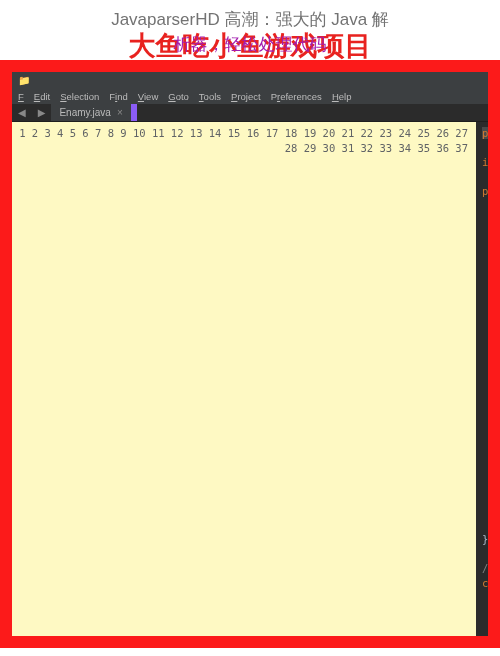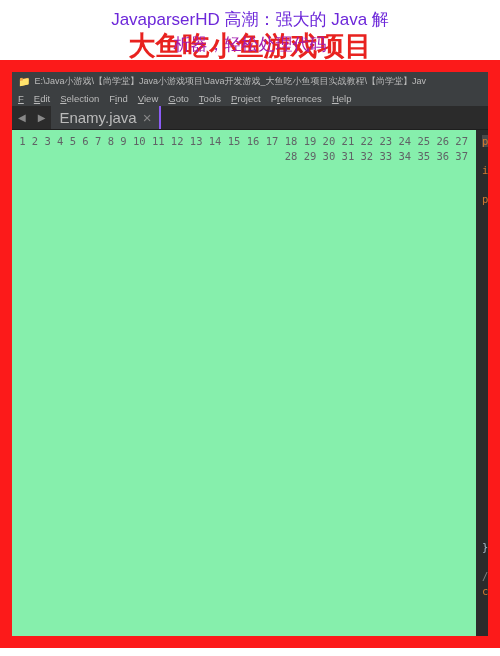--- a/index.html
+++ b/index.html
@@ -1,52 +1,51 @@
 <!DOCTYPE html>
 <html><head>
 <meta charset="utf-8">
 <style>
 * { margin: 0; padding: 0; box-sizing: border-box; }
 body { width: 500px; height: 656px; background: #fff; font-family: "Microsoft YaHei", sans-serif; overflow: hidden; position: relative; }
 .header { text-align: center; padding: 8px 10px 4px; position: relative; z-index: 10; }
-.title-line1 { font-size: 17px; color: #6d28d9; }
+.title-line1 { font-size: 17px; color: #737373; }
 .watermark { position: absolute; top: 28px; left: 0; right: 0; text-align: center; font-size: 27px; color: #e8221f; font-weight: bold; z-index: 5; }
 .title-line2 { font-size: 17px; color: #a21caf; margin-top: 2px; }
 .red-frame { background: #fc1a1a; margin: 0; padding: 12px; height: 588px; }
 .editor { background: #2b2b2b; height: 100%; overflow: hidden; font-size: 10px; }
 .titlebar { background: #3c3f41; padding: 3px 6px; color: #bbb; font-size: 9px; display: flex; align-items: center; gap: 4px; }
 .folder-icon { color: #d9a94a; font-size: 10px; }
 .menubar { background: #3c3f41; padding: 2px 6px; display: flex; gap: 10px; font-size: 9.5px; color: #bbb; }
 .menubar span { cursor: pointer; }
 .menubar span u { text-decoration: underline; }
 .tabbar { background: #2b2b2b; display: flex; align-items: center; border-bottom: 1px solid #1e1e1e; }
 .tab-nav { color: #888; padding: 2px 6px; font-size: 10px; }
-.tab { background: #3c3f41; color: #bbb; padding: 3px 8px; font-size: 15px; border-right: 2px solid #8b5cf6; display: flex; align-items: center; gap: 6px; }
+.tab { background: #3c3f41; color: #bbb; padding: 3px 8px; font-size: 10px; border-right: 6px solid #8b5cf6; display: flex; align-items: center; gap: 6px; }
 .tab-close { color: #888; cursor: pointer; }
 .code-area { display: flex; height: calc(100% - 48px); }
-.gutter { background: #86efac; color: #606366; text-align: right; padding: 4px 8px 4px 4px; font-family: Consolas, monospace; font-size: 10.5px; line-height: 14.5px; user-select: none; min-width: 26px; }
+.gutter { background: #fef9c3; color: #606366; text-align: right; padding: 4px 8px 4px 4px; font-family: Consolas, monospace; font-size: 10.5px; line-height: 14.5px; user-select: none; min-width: 26px; }
 .code { flex: 1; padding: 4px 6px; font-family: Consolas, monospace; font-size: 10.5px; line-height: 14.5px; white-space: pre; color: #a9b7c6; overflow: hidden; }
 .kw { color: #cc7832; }
 .cm { color: #808080; }
 .cursor { background: rgba(255,255,255,0.15); }
 </style>
 </head>
 <body>
 
 <div class="header">
   <div class="title-line1">JavaparserHD 高潮：强大的 Java 解</div>
   <div class="title-line2">析器，轻松处理代码</div>
 </div>
 <div class="watermark">大鱼吃小鱼游戏项目</div>
 
 <div class="red-frame">
   <div class="editor">
     <div class="titlebar">
       <span class="folder-icon">📁</span>
-      <span>E:\Java小游戏\【尚学堂】Java小游戏项目\Java开发游戏_大鱼吃小鱼项目实战教程\【尚学堂】Jav</span>
     </div>
     <div class="menubar">
       <span><u>F</u><span></span></span>
       <span><u>E</u>dit</span>
       <span><u>S</u>election</span>
       <span>F<u>i</u>nd</span>
       <span><u>V</u>iew</span>
       <span><u>G</u>oto</span>
       <span><u>T</u>ools</span>
       <span><u>P</u>roject</span>

